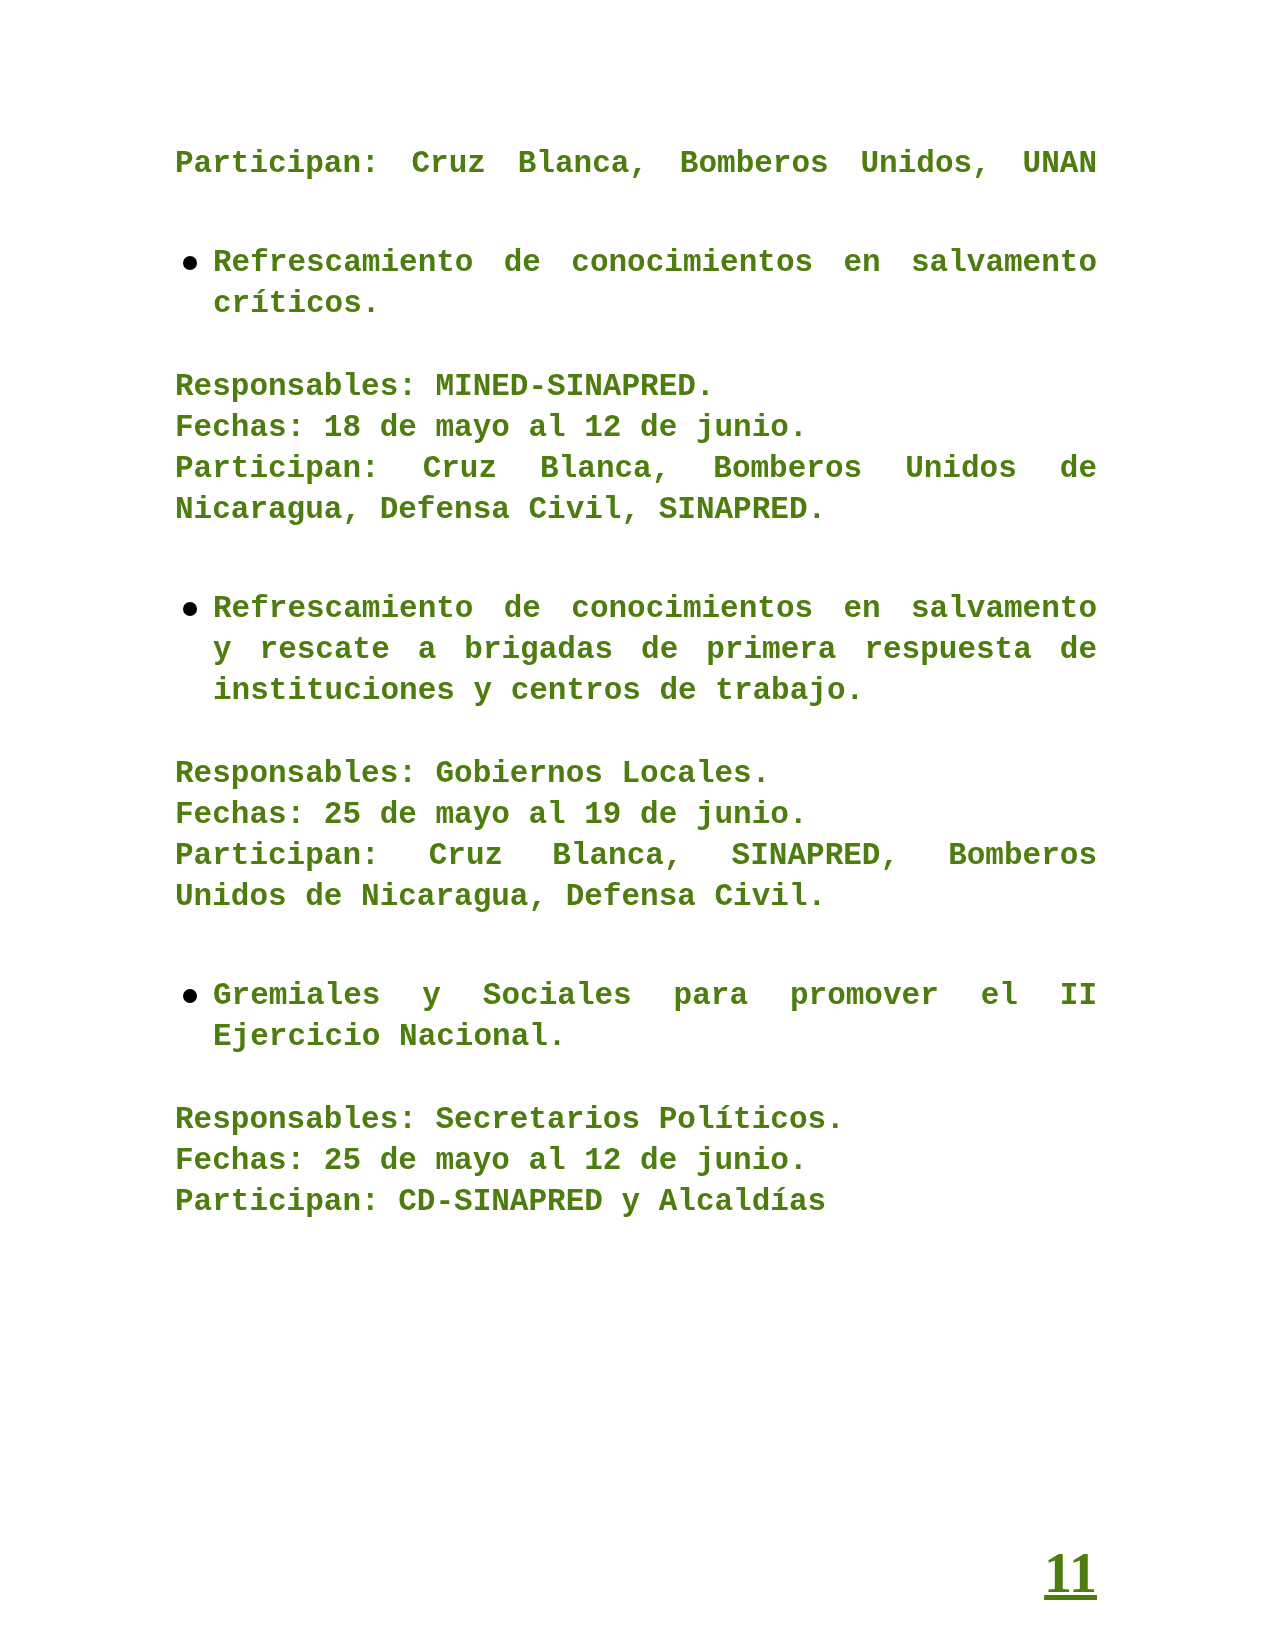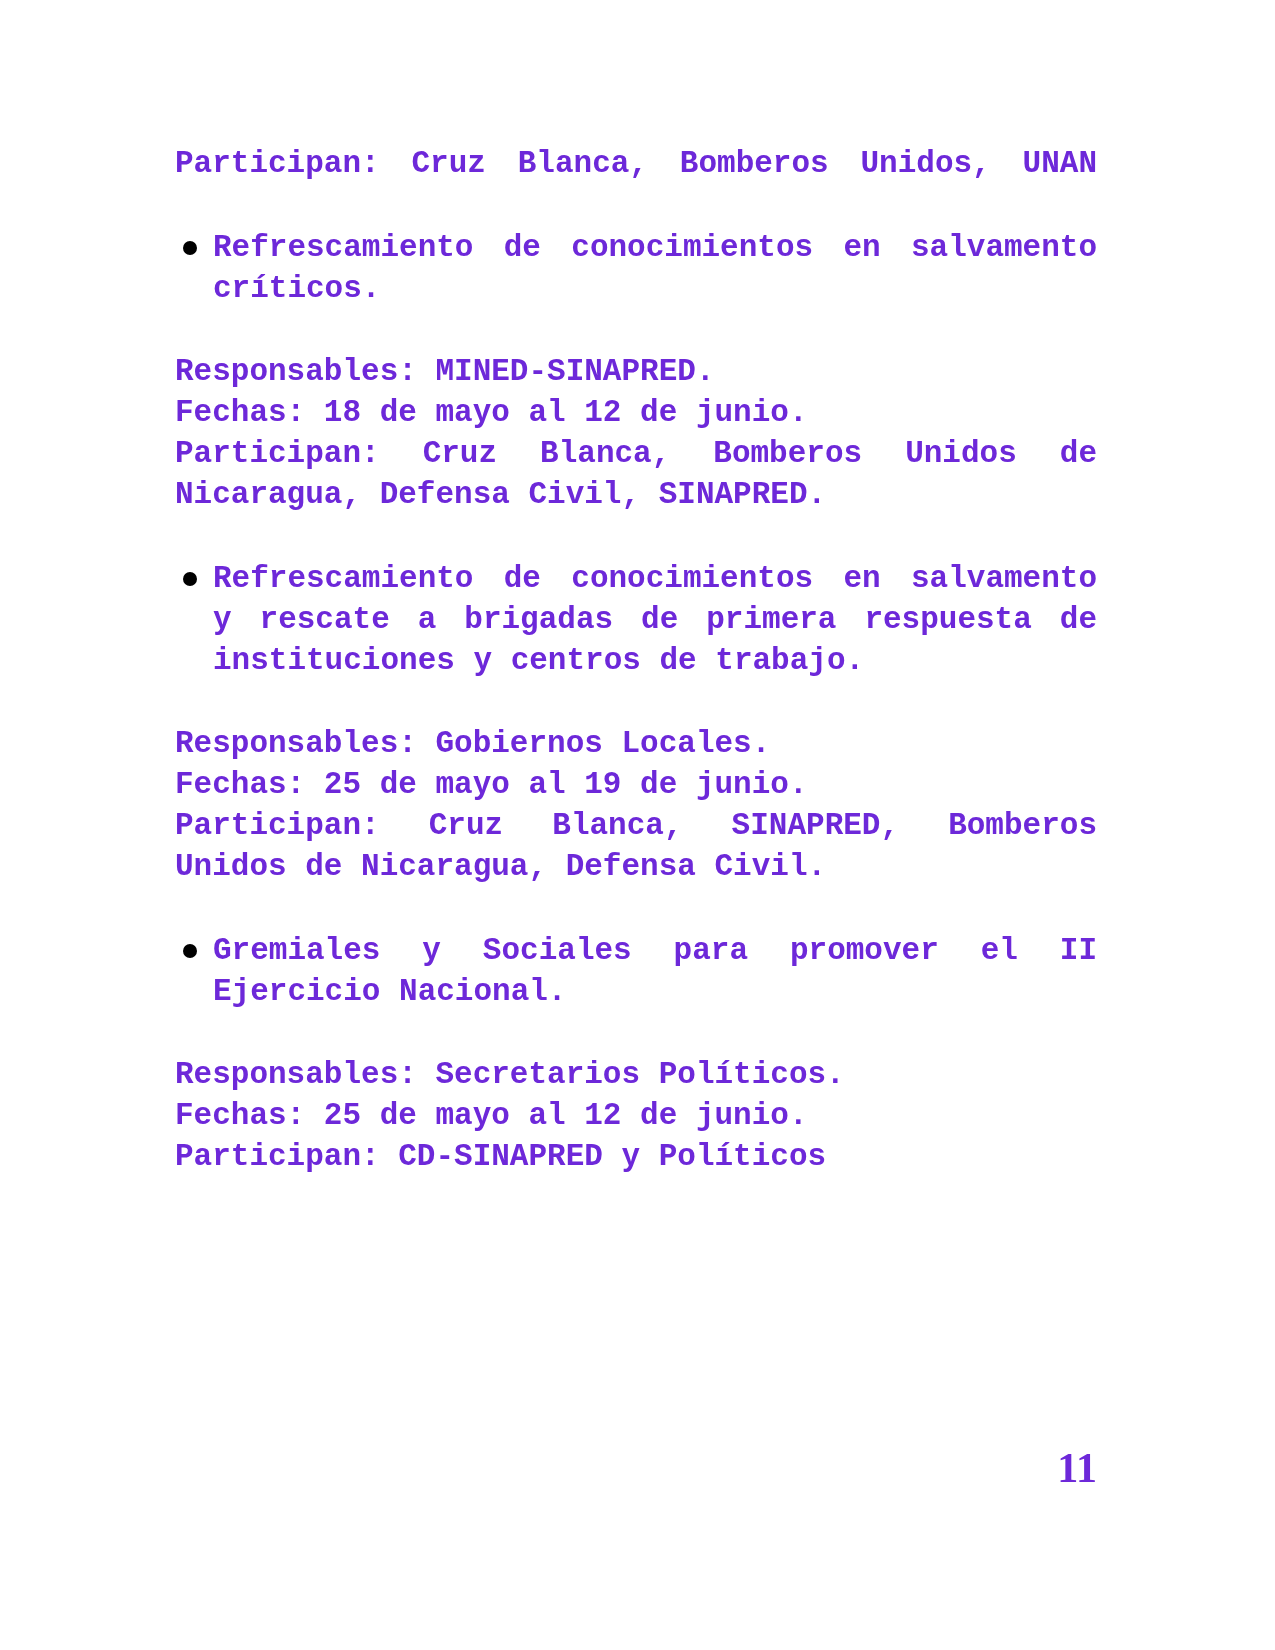--- a/index.html
+++ b/index.html
@@ -1,36 +1,36 @@
 <!DOCTYPE html>
 <html><head>
 <meta charset="utf-8">
 <style>
   html, body { margin: 0; padding: 0; background: #ffffff; }
   .page {
     position: relative;
     width: 1275px;
     height: 1650px;
     background: #ffffff;
-    color: #6d28d9;
+    color: #4d7c0f;
     font-family: "Liberation Mono", "DejaVu Sans Mono", monospace;
     font-weight: bold;
     overflow: hidden;
   }
   .content {
     position: absolute;
     left: 175px;
     top: 143px;
     width: 922px;
     display: flex;            
     flex-direction: column;
   }
   .block { margin-bottom: 42px; }
   .block.bullet {
-    margin-top: 1px;
+    margin-top: 16px;
     position: relative;
     padding-left: 38px;
   }
   .bullet-dot {
     position: absolute;
     left: 8px;
     top: 14px;
     width: 14px;
     height: 14px;
     border-radius: 50%;
@@ -38,26 +38,27 @@
   }
   .line {
     font-size: 31px;
     line-height: 41px;
     min-height: 41px;
   }
   .jline { text-align: justify; text-align-last: justify; }
   .lline { text-align: left;    text-align-last: left; }
   .page-number {
     position: absolute;
-    top: 1447px;
+    top: 1552px;
     right: 178px;
     font-family: "Liberation Serif", "DejaVu Serif", serif;
     font-weight: bold;
-    font-size: 42px;
+    font-size: 56px;
     line-height: 42px;
+    text-decoration: underline;
   }
 </style>
 </head>
 <body>
 
 <div class="page">
   <div class="content">
 
     <div class="block">
       <div class="line jline" style="">Participan: Cruz Blanca, Bomberos Unidos, UNAN</div>
@@ -92,19 +93,19 @@
 
     <div class="block bullet">
       <span class="bullet-dot"></span>
       <div class="line jline" style="">Gremiales y Sociales para promover el II</div>
       <div class="line lline" style="">Ejercicio Nacional.</div>
     </div>
 
     <div class="block">
       <div class="line lline" style="">Responsables: Secretarios Políticos.</div>
       <div class="line lline" style="">Fechas: 25 de mayo al 12 de junio.</div>
-      <div class="line lline" style="">Participan: CD-SINAPRED y Políticos</div>
+      <div class="line lline" style="">Participan: CD-SINAPRED y Alcaldías</div>
     </div>
 
   </div>
 
   <div class="page-number">11</div>
 </div>
 
 </body></html>

